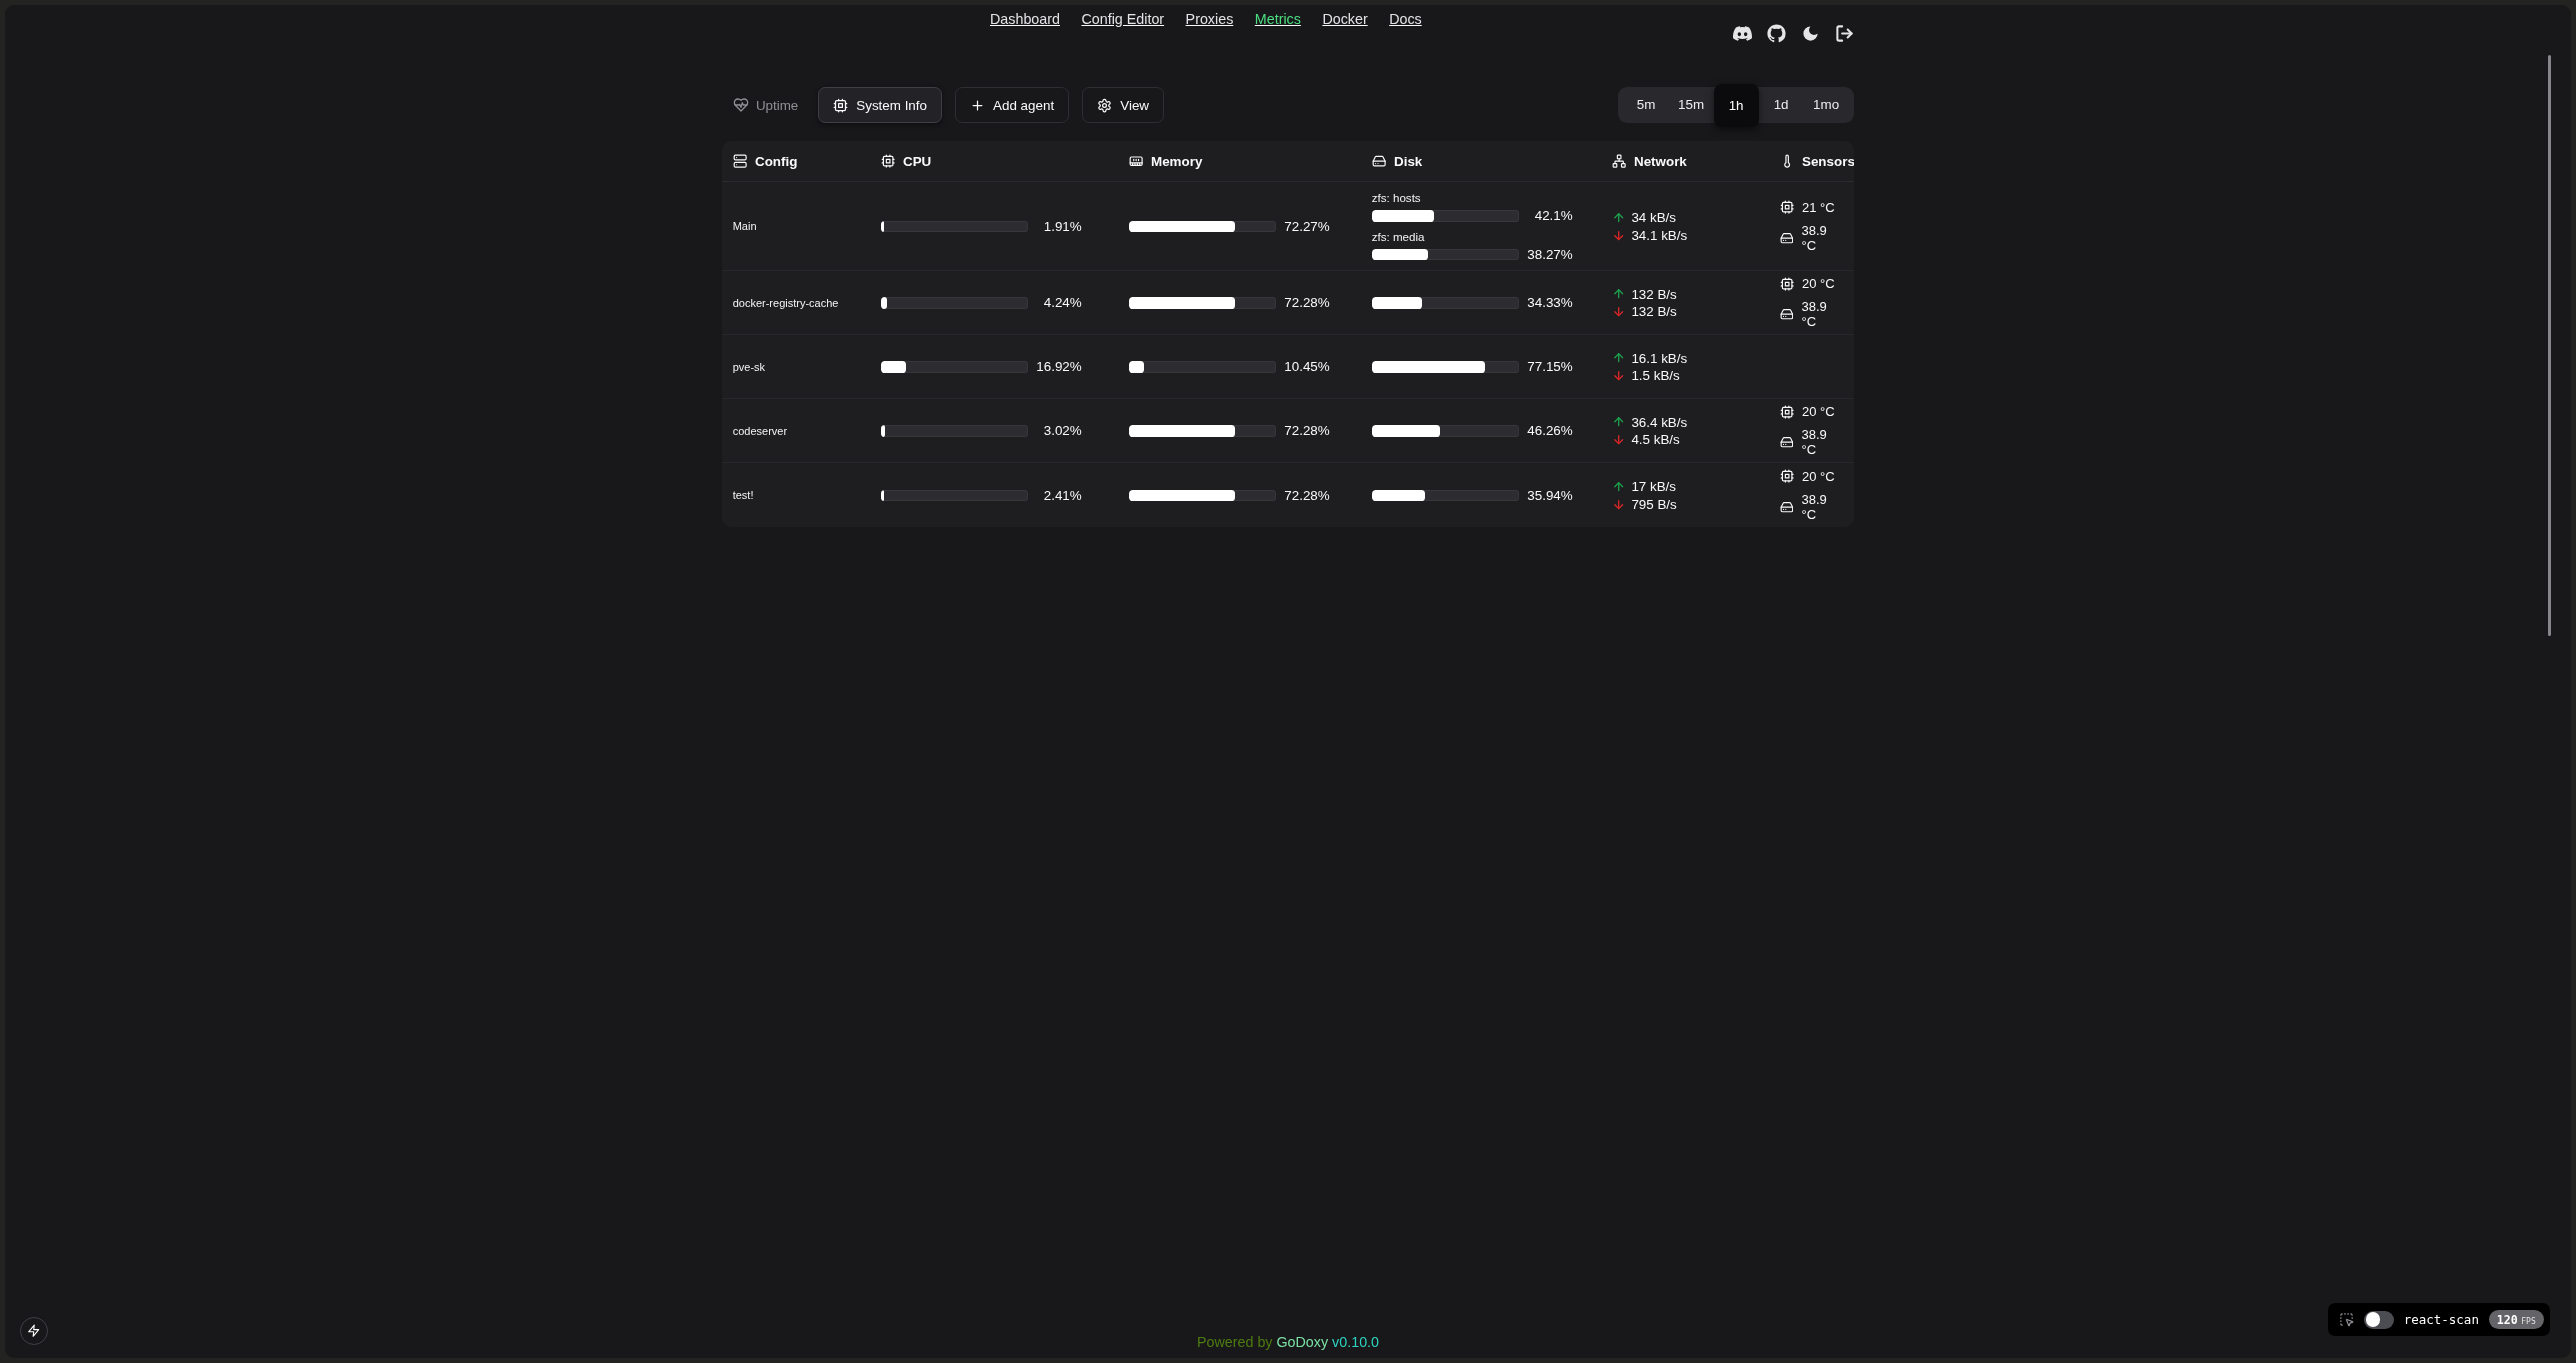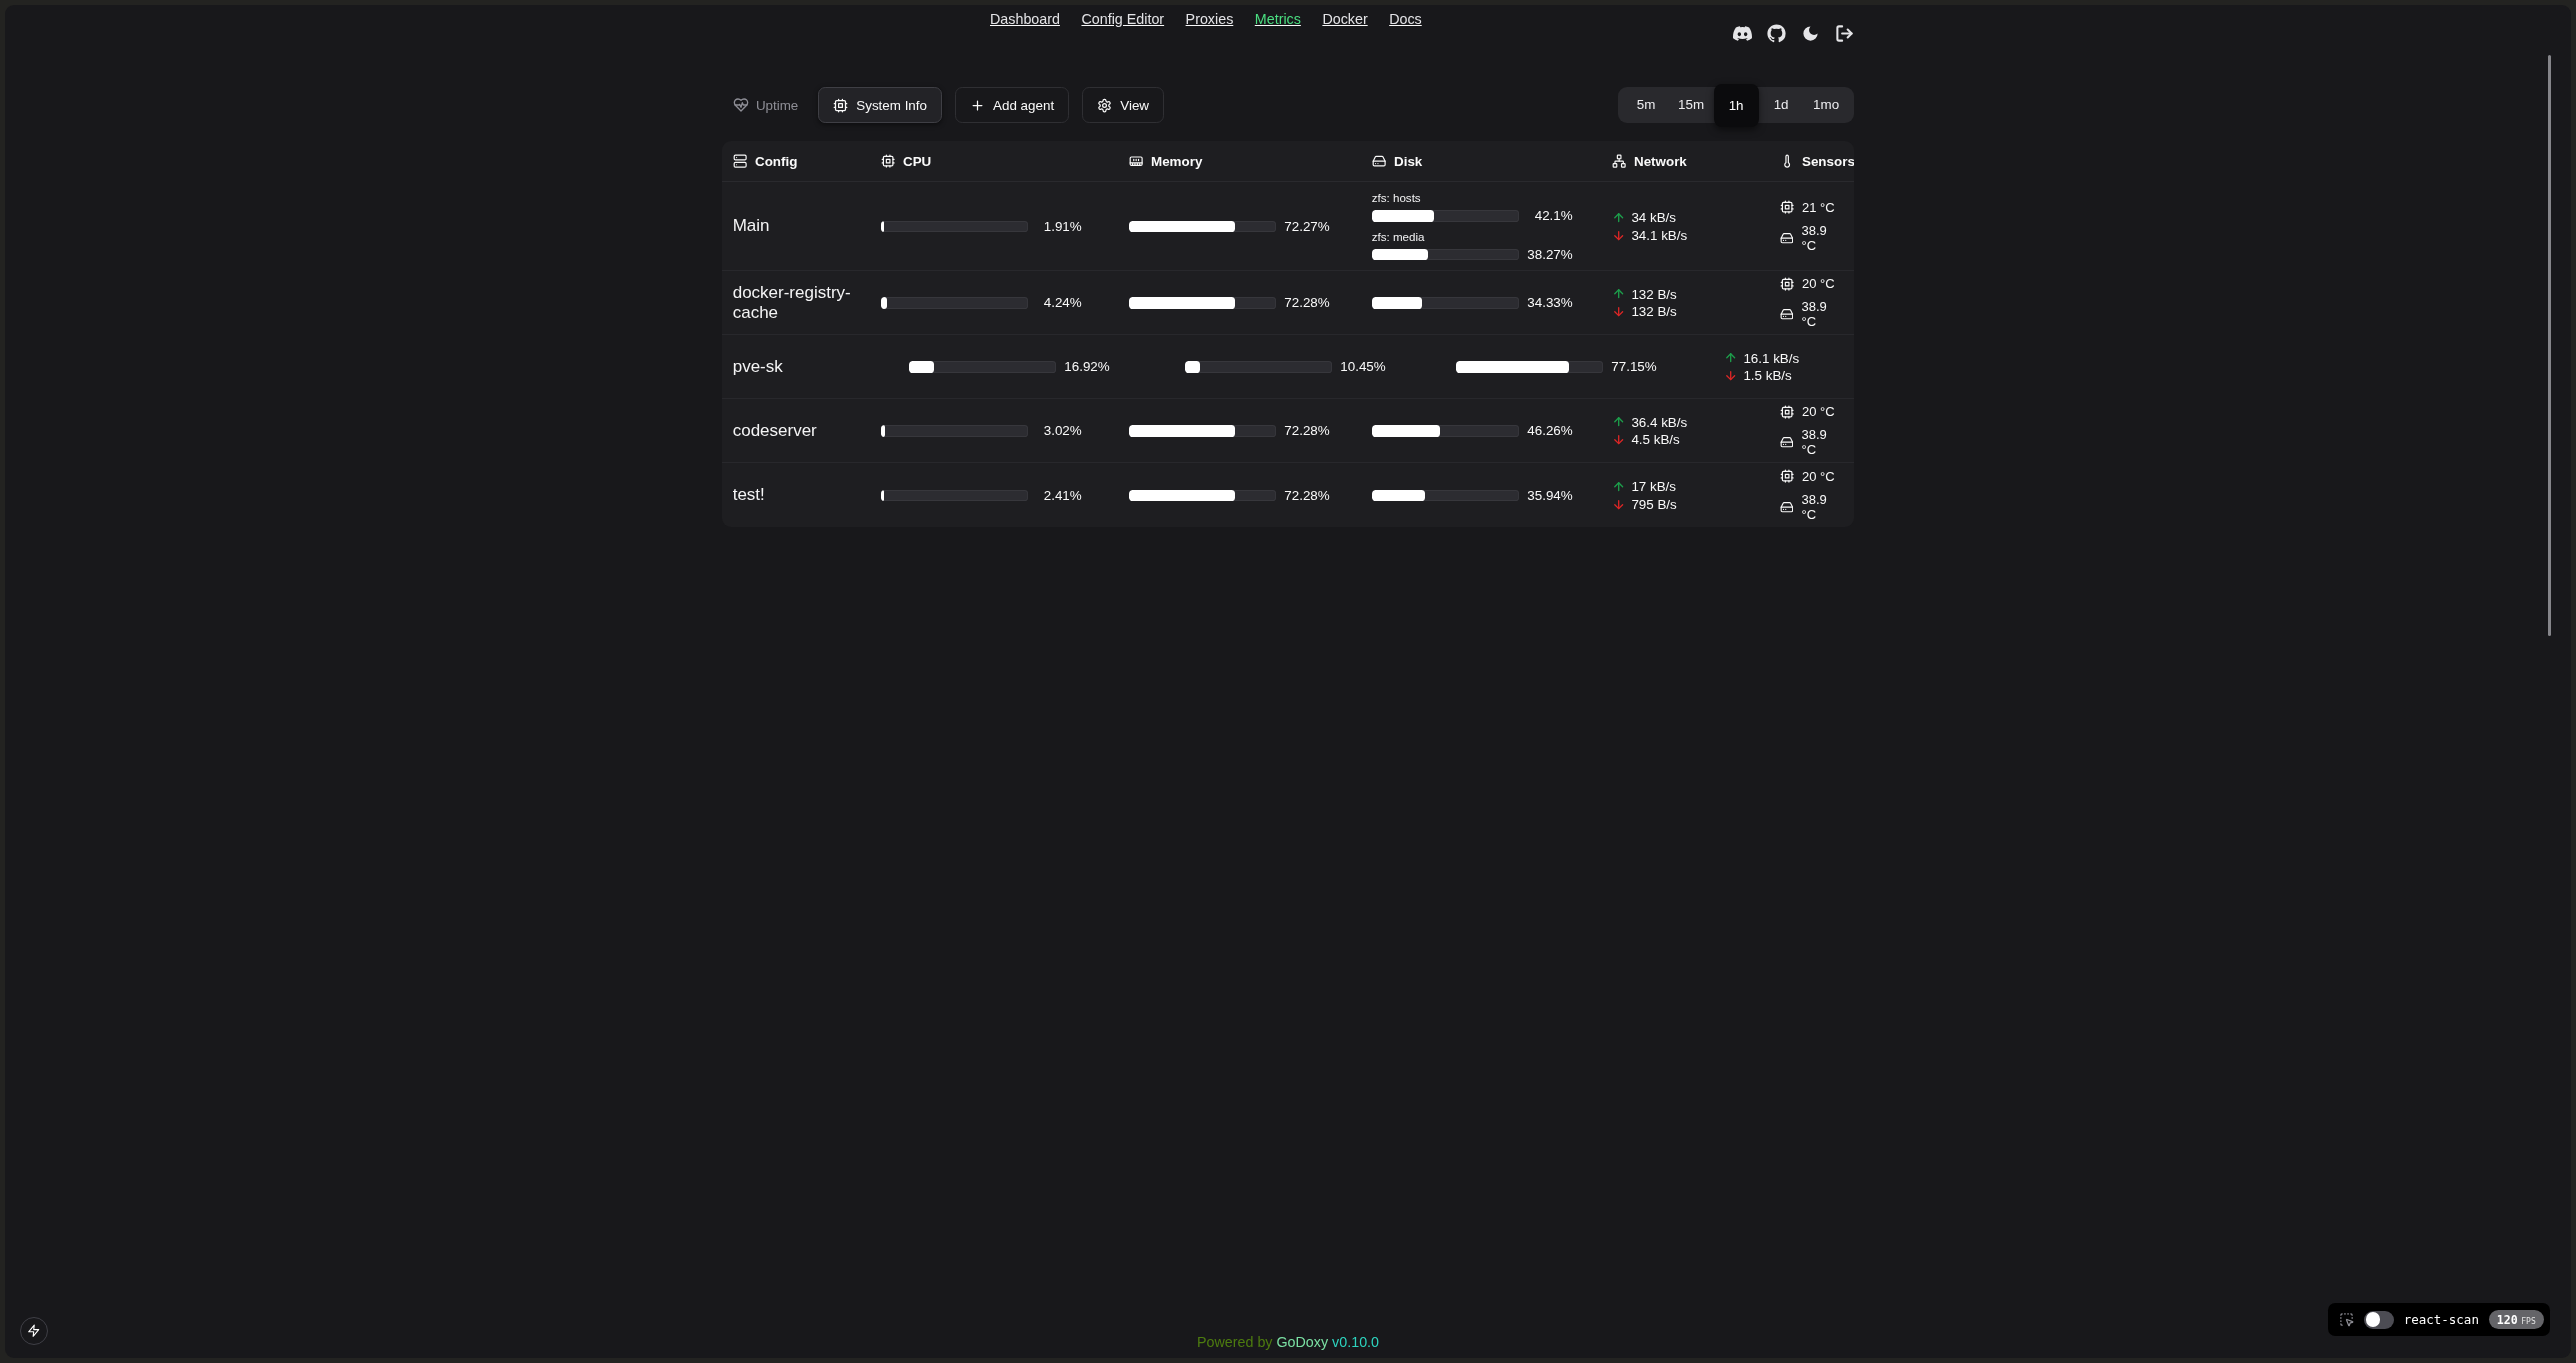--- a/index.html
+++ b/index.html
@@ -37,21 +37,21 @@
          height: 36px; line-height: 36px; border-radius: 8px; }
   .seg.selected { background: #0b0b0d; height: 43px; line-height: 43px; box-shadow: 0 2.7px 7.2px rgba(0,0,0,.5); color: #fff; }
   
   .table { margin-top: 18px; background: #1e1e21; border-radius: 9px; overflow: hidden; }
   .tgrid { display: grid; grid-template-columns: 148px 248px 243px 240px 168px 1fr; align-items: center; padding: 0 10.7px; }
   .thead { height: 41px; border-bottom: 0.9px solid #2a2a2e; }
   .th { display: flex; align-items: center; gap: 8px; font-size: 13.4px; font-weight: 600; color: #fafafa; }
   .th .icn { width: 14.3px; height: 14.3px; color: #fafafa; }
   .trow { border-bottom: 0.9px solid #28282c; }
   .trow:last-child { border-bottom: none; }
-  .sysname { font-size: 17px; color: #f4f4f5; }
+  .sysname { font-size: 11px; color: #f4f4f5; }
   .metric { display: flex; align-items: center; }
   .bar { width: 147px; height: 11.6px; border-radius: 3.6px; background: #2c2c31; box-shadow: inset 0 0 0 0.9px #37373c; overflow: hidden; }
   .bar-fill { height: 100%; background: #fff; border-radius: 3.6px; min-width: 3.6px; }
   .pct { width: 54px; text-align: right; font-size: 13.4px; color: #fafafa; }
   .diskcell { display: flex; flex-direction: column; gap: 6.3px; }
   .diskgrp .dlabel { font-size: 11.6px; font-weight: 500; color: #f4f4f5; margin-bottom: 4.5px; }
   .netcell { display: flex; flex-direction: column; gap: 2.7px; }
   .netline { display: flex; align-items: center; gap: 6.3px; font-size: 13.4px; }
   .netline .icn { width: 13.4px; height: 13.4px; }
   .net-up { color: #1d9e4b; } .net-down { color: #dc2626; }
@@ -330,21 +330,21 @@
                 <span class="icn"><svg viewBox="0 0 24 24" fill="none" stroke="currentColor" stroke-width="2" stroke-linecap="round" stroke-linejoin="round">
                     <line x1="22" y1="12" x2="2" y2="12"></line>
                     <path d="M5.45 5.11 2 12v6a2 2 0 0 0 2 2h16a2 2 0 0 0 2-2v-6l-3.45-6.89A2 2 0 0 0 16.76 4H7.24a2 2 0 0 0-1.79 1.11z"></path>
                     <line x1="6" y1="16" x2="6.01" y2="16"></line>
                     <line x1="10" y1="16" x2="10.01" y2="16"></line>
                   </svg></span>
                 <span>38.9 °C</span>
               </div>
             </div>
           </div>
-          <div class="tgrid trow" style="padding: 0px 10.7px; min-height: 64px; gap: 28px;">
+          <div class="tgrid trow" style="padding: 0px 10.7px; min-height: 64px;">
             <div class="sysname">pve-sk</div>
             <div class="metric">
               <div class="bar">
                 <div class="bar-fill" style="width: 16.92%;"></div>
               </div>
               <span class="pct">16.92%</span>
             </div>
             <div class="metric">
               <div class="bar">
                 <div class="bar-fill" style="width: 10.45%;"></div>

